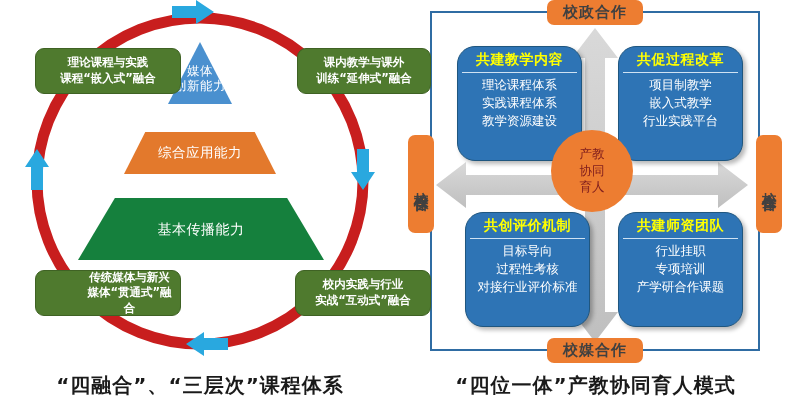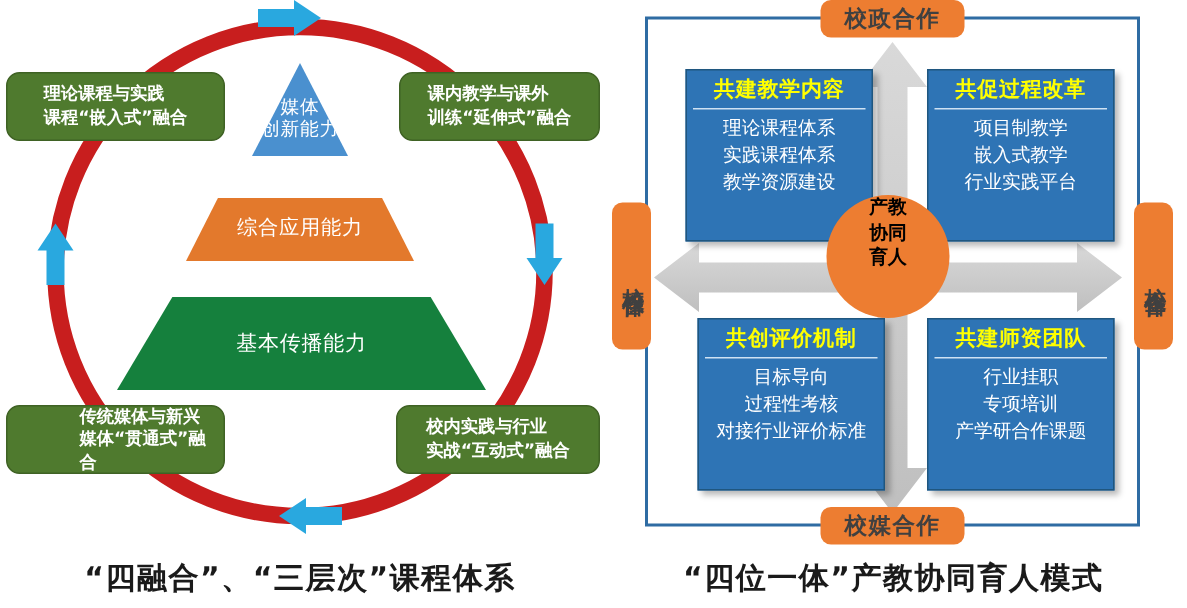--- a/index.html
+++ b/index.html
@@ -69,27 +69,28 @@
 
   .greenbox {
     position: absolute;
     background: #4f7a2e;
     border: 1.5px solid #3f6224;
     border-radius: 9px;
     color: #ffffff;
     font-weight: bold;
     font-size: 11.5px;
     line-height: 1.35;
-    text-align: left;
+    text-align: center;
     display: flex;
     align-items: center;
     justify-content: center;
     box-sizing: border-box;
     padding: 3px 5px;
     z-index: 5;
+    margin-left: 31px;
   }
   .gb-tl { left: 4px;   top: 48px;  width: 146px; height: 46px; }
   .gb-tr { left: 266px; top: 48px;  width: 134px; height: 46px; }
   .gb-bl { left: 4px;   top: 270px; width: 146px; height: 46px; padding-left: 48px; }
   .gb-br { left: 264px; top: 270px; width: 136px; height: 46px; }
 
   .caption {
     position: absolute;
     width: 100%;
     text-align: center;
@@ -116,21 +117,21 @@
     background: #ffffff;
   }
   .arrows-svg {
     position: absolute;
     left: 0; top: 0;
   }
   .bluebox {
     position: absolute;
     background: #2e74b5;
     border: 1.5px solid #1f567f;
-    border-radius: 0;
+    border-radius: 18px;
     box-shadow: 3px 3px 4px rgba(0,0,0,0.28);
     box-sizing: border-box;
     padding: 4px 4px 5px 4px;
     z-index: 4;
   }
   .bb-head {
     color: #ffff00;
     font-weight: bold;
     font-size: 14px;
     text-align: center;
@@ -150,30 +151,29 @@
   .bb-tr { left: 218px; top: 46px;  width: 125px; height: 115px; }
   .bb-bl { left: 65px;  top: 212px; width: 125px; height: 115px; }
   .bb-br { left: 218px; top: 212px; width: 125px; height: 115px; }
 
   .center-circle {
     position: absolute;
     left: 151px; top: 130px;
     width: 82px; height: 82px;
     border-radius: 50%;
     background: #ed7d31;
-    color: #000000;
+    color: #7f1d1d;
     font-size: 12.5px;
     line-height: 1.32;
     display: flex;
-    align-items: flex-start;
+    align-items: center;
     justify-content: center;
     text-align: center;
     z-index: 6;
     font-family: "DejaVu Serif", "Liberation Serif", serif;
-    font-weight: bold;
   }
 
   .orange-tab {
     position: absolute;
     background: #ed7d31;
     border-radius: 7px;
     color: #404040;
     font-weight: bold;
     text-align: center;
     display: flex;

